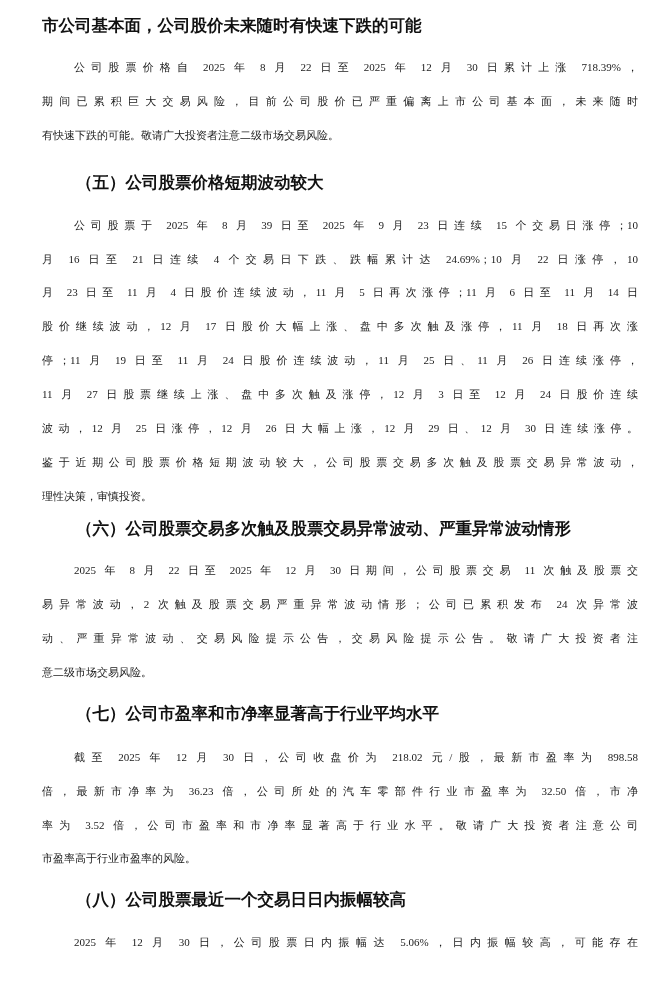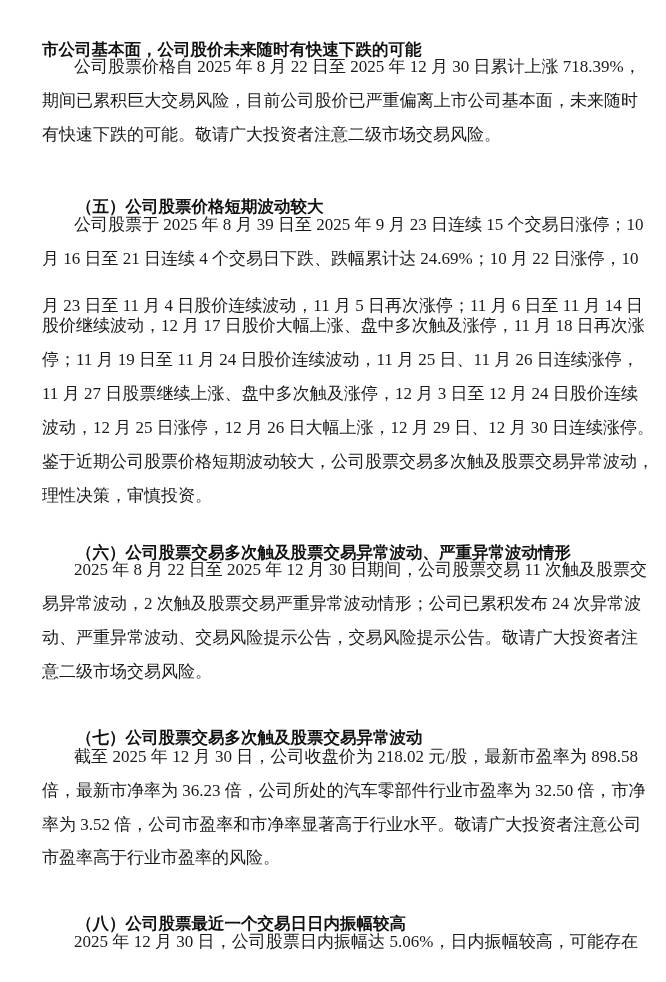--- a/index.html
+++ b/index.html
@@ -4,60 +4,60 @@
 <style>
   html, body { margin: 0; padding: 0; background: #ffffff; }
   body {
     width: 666px; height: 982px; overflow: hidden; position: relative;
     font-family: "Liberation Serif", "DejaVu Serif", serif;
     color: #1a1a1a;
   }
   .page { position: absolute; left: 42px; top: 0; width: 596px; }
   .line {
     position: absolute; left: 0; width: 596px;
-    font-size: 17px; line-height: 20px; white-space: nowrap;
+    font-size: 11px; line-height: 20px; white-space: nowrap;
     text-align: justify; text-align-last: justify;
   }
   .line.last { text-align-last: left; }
   .line.indent { left: 32px; width: 564px; }
   .heading {
     position: absolute; left: 0; font-size: 16.5px; line-height: 20px;
     font-family: "DejaVu Sans", "Liberation Sans", sans-serif; font-weight: bold;
-    white-space: nowrap; color: #111; margin-top: 24px;
+    white-space: nowrap; color: #111;
   }
   .heading.sub { left: 34px; }
 </style>
 </head>
 <body>
 
 <div class="page">
   <div class="heading" style="top:16px">市公司基本面，公司股价未来随时有快速下跌的可能</div>
 
   <div class="line indent" style="top:57px">公司股票价格自 2025 年 8 月 22 日至 2025 年 12 月 30 日累计上涨 718.39%，</div>
   <div class="line" style="top:91px">期间已累积巨大交易风险，目前公司股价已严重偏离上市公司基本面，未来随时</div>
   <div class="line last" style="top:125px">有快速下跌的可能。敬请广大投资者注意二级市场交易风险。</div>
 
   <div class="heading sub" style="top:173px">（五）公司股票价格短期波动较大</div>
   <div class="line indent" style="top:215px">公司股票于 2025 年 8 月 39 日至 2025 年 9 月 23 日连续 15 个交易日涨停；10</div>
   <div class="line" style="top:249px">月 16 日至 21 日连续 4 个交易日下跌、跌幅累计达 24.69%；10 月 22 日涨停，10</div>
-  <div class="line" style="top:296px">月 23 日至 11 月 4 日股价连续波动，11 月 5 日再次涨停；11 月 6 日至 11 月 14 日</div>
+  <div class="line" style="top:282px">月 23 日至 11 月 4 日股价连续波动，11 月 5 日再次涨停；11 月 6 日至 11 月 14 日</div>
   <div class="line" style="top:316px">股价继续波动，12 月 17 日股价大幅上涨、盘中多次触及涨停，11 月 18 日再次涨</div>
   <div class="line" style="top:350px">停；11 月 19 日至 11 月 24 日股价连续波动，11 月 25 日、11 月 26 日连续涨停，</div>
   <div class="line" style="top:384px">11 月 27 日股票继续上涨、盘中多次触及涨停，12 月 3 日至 12 月 24 日股价连续</div>
   <div class="line" style="top:418px">波动，12 月 25 日涨停，12 月 26 日大幅上涨，12 月 29 日、12 月 30 日连续涨停。</div>
   <div class="line" style="top:452px">鉴于近期公司股票价格短期波动较大，公司股票交易多次触及股票交易异常波动，</div>
   <div class="line last" style="top:486px">理性决策，审慎投资。</div>
 
   <div class="heading sub" style="top:519px">（六）公司股票交易多次触及股票交易异常波动、严重异常波动情形</div>
   <div class="line indent" style="top:560px">2025 年 8 月 22 日至 2025 年 12 月 30 日期间，公司股票交易 11 次触及股票交</div>
   <div class="line" style="top:594px">易异常波动，2 次触及股票交易严重异常波动情形；公司已累积发布 24 次异常波</div>
   <div class="line" style="top:628px">动、严重异常波动、交易风险提示公告，交易风险提示公告。敬请广大投资者注</div>
   <div class="line last" style="top:662px">意二级市场交易风险。</div>
 
-  <div class="heading sub" style="top:704px">（七）公司股票交易多次触及股票交易异常波动</div>
+  <div class="heading sub" style="top:704px">（七）公司市盈率和市净率显著高于行业平均水平</div>
   <div class="line indent" style="top:747px">截至 2025 年 12 月 30 日，公司收盘价为 218.02 元/股，最新市盈率为 898.58</div>
   <div class="line" style="top:781px">倍，最新市净率为 36.23 倍，公司所处的汽车零部件行业市盈率为 32.50 倍，市净</div>
   <div class="line" style="top:815px">率为 3.52 倍，公司市盈率和市净率显著高于行业水平。敬请广大投资者注意公司</div>
   <div class="line last" style="top:848px">市盈率高于行业市盈率的风险。</div>
 
   <div class="heading sub" style="top:890px">（八）公司股票最近一个交易日日内振幅较高</div>
   <div class="line indent" style="top:932px">2025 年 12 月 30 日，公司股票日内振幅达 5.06%，日内振幅较高，可能存在</div>
 </div>
 
 </body></html>

